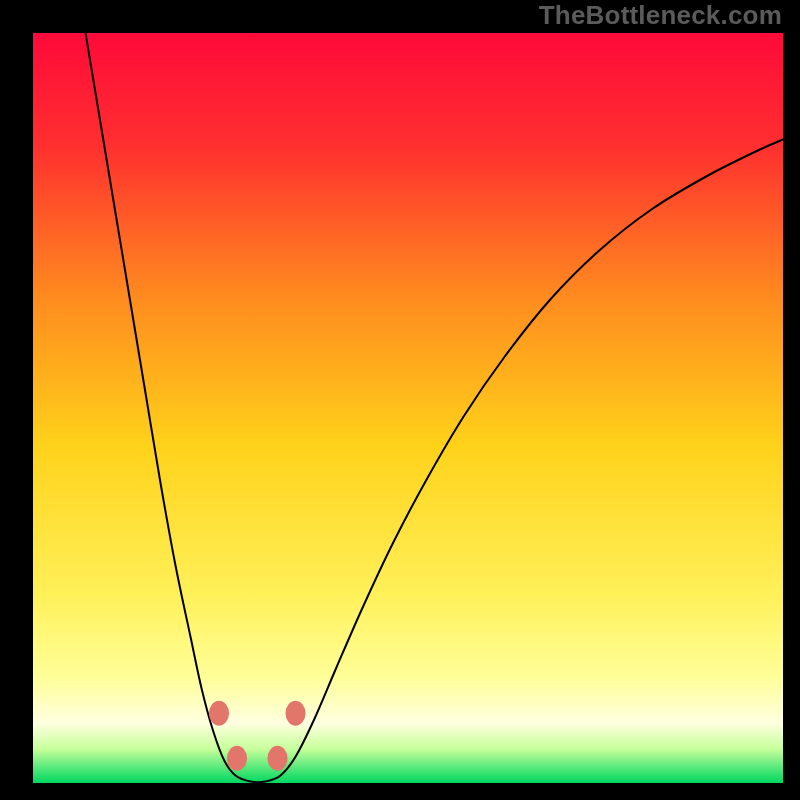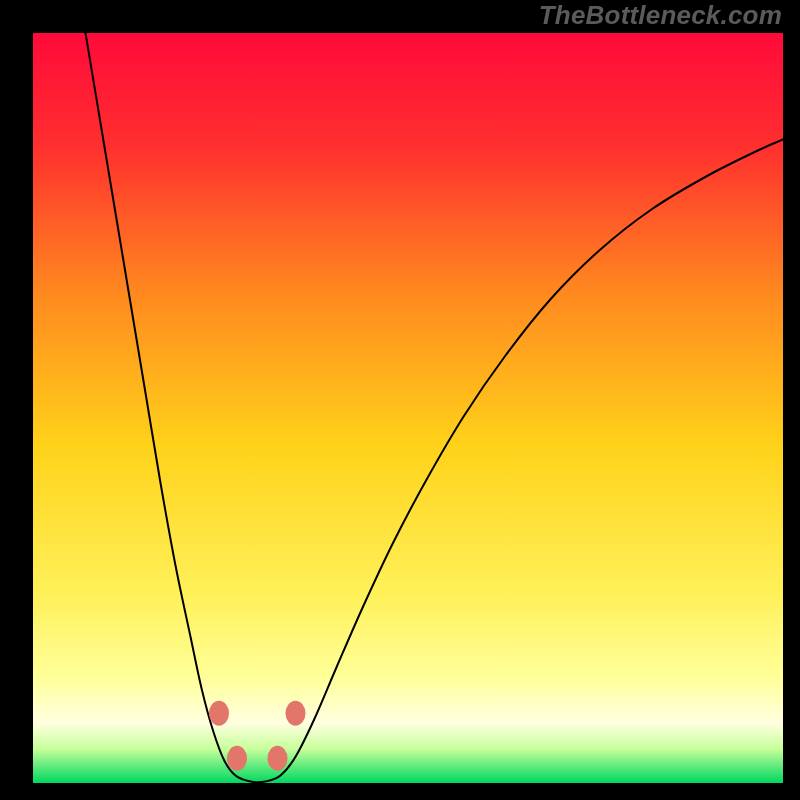--- a/index.html
+++ b/index.html
@@ -28,21 +28,20 @@
   }
   .watermark {
     position: absolute;
     top: 0px;
     right: 18px;
     font-family: Arial, Helvetica, sans-serif;
     font-size: 26px;
     font-weight: 600;
     color: #5b5b5b;
     letter-spacing: 0.2px;
-    font-style: italic;
   }
   svg {
     display: block;
   }
 </style>
 </head>
 <body>
 
 <div class="frame">
 

